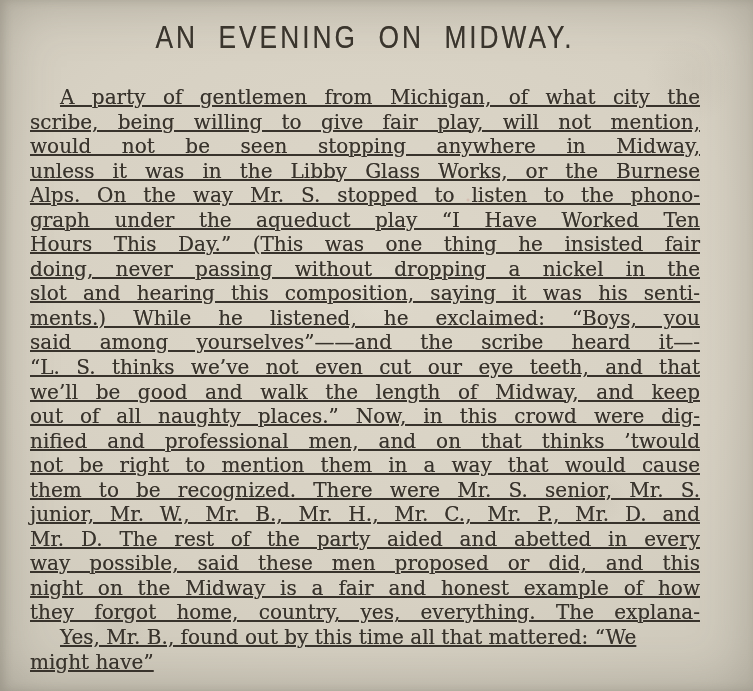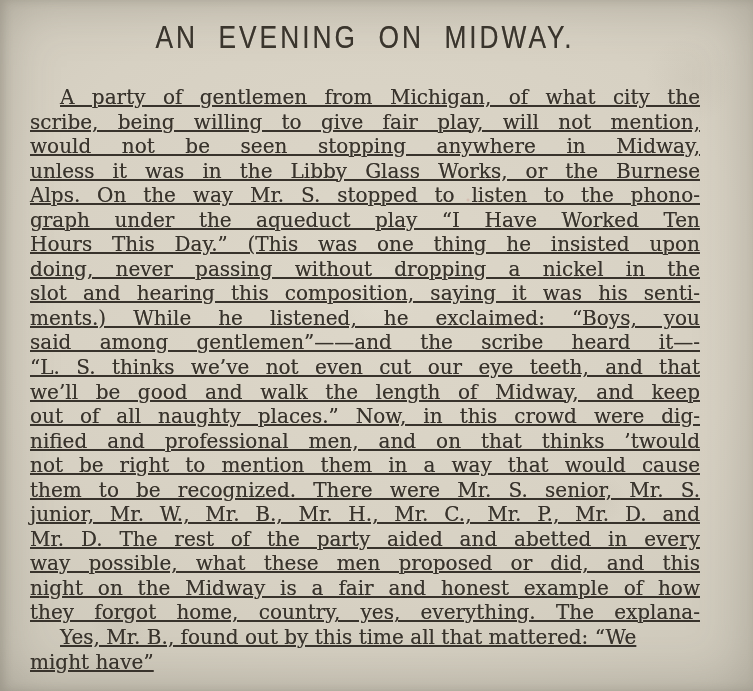--- a/index.html
+++ b/index.html
@@ -52,31 +52,31 @@
 <div class="page">
   <div class="grain"></div>
   <div class="title">AN EVENING ON MIDWAY.</div>
   <div class="body-text">
       <div class="line first">A party of gentlemen from Michigan, of what city the</div>
       <div class="line">scribe, being willing to give fair play, will not mention,</div>
       <div class="line">would not be seen stopping anywhere in Midway,</div>
       <div class="line">unless it was in the Libby Glass Works, or the Burnese</div>
       <div class="line">Alps.  On the way Mr. S. stopped to listen to the phono-</div>
       <div class="line">graph under the aqueduct play  “I Have Worked Ten</div>
-      <div class="line">Hours This Day.”  (This was one thing he insisted upon</div>
+      <div class="line">Hours This Day.”  (This was one thing he insisted fair</div>
       <div class="line">doing, never passing without dropping a nickel in the</div>
       <div class="line">slot and hearing this composition, saying it was his senti-</div>
       <div class="line">ments.)  While he listened, he exclaimed:  “Boys, you</div>
-      <div class="line">said among gentlemen”——and the scribe heard it—-</div>
+      <div class="line">said among yourselves”——and the scribe heard it—-</div>
       <div class="line">“L. S. thinks we’ve not even cut our eye teeth, and that</div>
       <div class="line">we’ll be good and walk the length of Midway, and keep</div>
       <div class="line">out of all naughty places.”  Now, in this crowd were dig-</div>
       <div class="line">nified and professional men, and on that thinks ’twould</div>
       <div class="line">not be right to mention them in a way that would cause</div>
       <div class="line">them to be recognized.  There were Mr. S. senior, Mr. S.</div>
       <div class="line">junior, Mr. W., Mr. B., Mr. H., Mr. C., Mr. P., Mr. D. and</div>
       <div class="line">Mr. D.  The rest of the party aided and abetted in every</div>
-      <div class="line">way possible, what these men proposed or did, and this</div>
+      <div class="line">way possible, said these men proposed or did, and this</div>
       <div class="line">night on the Midway is a fair and honest example of how</div>
       <div class="line">they forgot home, country, yes, everything.  The explana-</div>
       <div class="line short" style="text-indent: 30px;">Yes, Mr. B., found out by this time all that mattered: “We might have”</div>
     </div>
 </div>
 
 </body></html>

